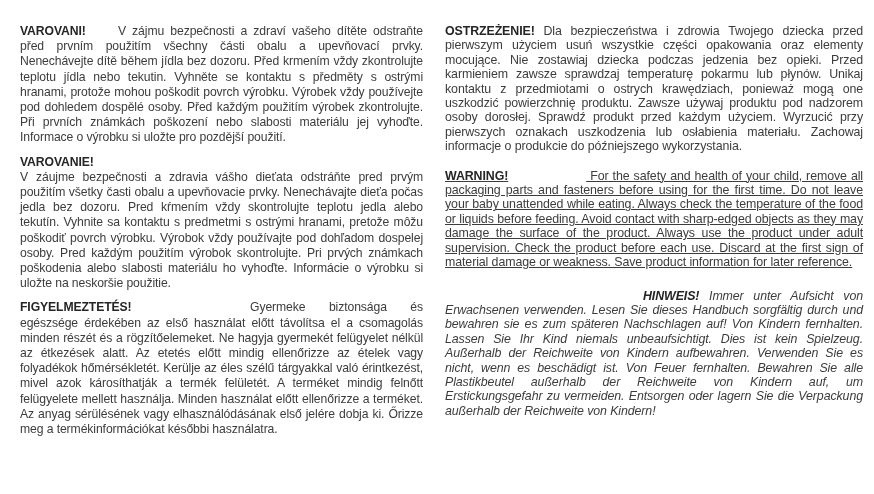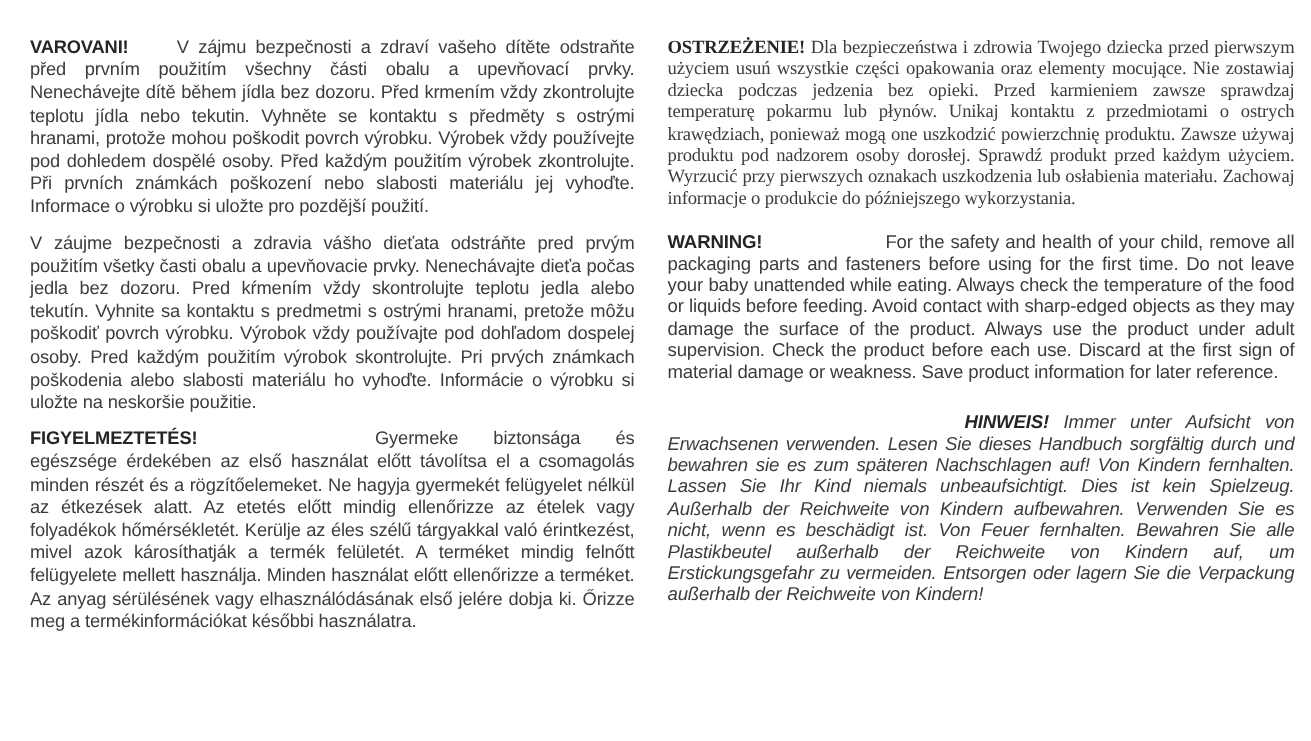--- a/index.html
+++ b/index.html
@@ -28,22 +28,22 @@
     line-height: 15.2px;
     letter-spacing: -0.1px;
   }
   .col-right {
     width: 418px;
     font-size: 12.4px;
     line-height: 14.4px;
     letter-spacing: -0.1px;
   }
   .block { margin: 0 0 9px 0; }
-  .col-right .block-polish  { margin-bottom: 15px; font-family: Liberation Serif, serif; }
-  .col-right .block-english { margin-bottom: 19px; }
+  .col-right .block-polish  { margin-bottom: 15px; }
+  .col-right .block-english { margin-bottom: 19px; text-decoration: underline; }
   .para {
     margin: 0;
     text-align: justify;
   }
   .heading {
     font-weight: bold;
     color: #252525;
   }
   .heading-line {
     font-weight: bold;
@@ -61,20 +61,21 @@
 </style>
 </head>
 <body>
 
 <div class="page">
   <div class="col col-left" id="col-0">
       <div class="block block-czech">
         <p class="para"><b class="heading">VAROVANI!</b><span class="hgap hgap-czech"></span> V zájmu bezpečnosti a zdraví vašeho dítěte odstraňte před prvním použitím všechny části obalu a upevňovací prvky. Nenechávejte dítě během jídla bez dozoru. Před krmením vždy zkontrolujte teplotu jídla nebo tekutin. Vyhněte se kontaktu s předměty s ostrými hranami, protože mohou poškodit povrch výrobku. Výrobek vždy používejte pod dohledem dospělé osoby. Před každým použitím výrobek zkontrolujte. Při prvních známkách poškození nebo slabosti materiálu jej vyhoďte. Informace o výrobku si uložte pro pozdější použití.</p>
       </div>
       <div class="block block-slovak">
+        <div class="heading-line">VAROVANIE!</div>
         <p class="para">V záujme bezpečnosti a zdravia vášho dieťata odstráňte pred prvým použitím všetky časti obalu a upevňovacie prvky. Nenechávajte dieťa počas jedla bez dozoru. Pred kŕmením vždy skontrolujte teplotu jedla alebo tekutín. Vyhnite sa kontaktu s predmetmi s ostrými hranami, pretože môžu poškodiť povrch výrobku. Výrobok vždy používajte pod dohľadom dospelej osoby. Pred každým použitím výrobok skontrolujte. Pri prvých známkach poškodenia alebo slabosti materiálu ho vyhoďte. Informácie o výrobku si uložte na neskoršie použitie.</p>
       </div>
       <div class="block block-hungarian">
         <p class="para"><b class="heading">FIGYELMEZTETÉS!</b><span class="hgap hgap-hungarian"></span> Gyermeke biztonsága és egészsége érdekében az első használat előtt távolítsa el a csomagolás minden részét és a rögzítőelemeket. Ne hagyja gyermekét felügyelet nélkül az étkezések alatt. Az etetés előtt mindig ellenőrizze az ételek vagy folyadékok hőmérsékletét. Kerülje az éles szélű tárgyakkal való érintkezést, mivel azok károsíthatják a termék felületét. A terméket mindig felnőtt felügyelete mellett használja. Minden használat előtt ellenőrizze a terméket. Az anyag sérülésének vagy elhasználódásának első jelére dobja ki. Őrizze meg a termékinformációkat későbbi használatra.</p>
       </div>
     </div>
   <div class="col col-right" id="col-1">
       <div class="block block-polish">
         <p class="para"><b class="heading">OSTRZEŻENIE!</b><span class="hgap hgap-polish"></span> Dla bezpieczeństwa i zdrowia Twojego dziecka przed pierwszym użyciem usuń wszystkie części opakowania oraz elementy mocujące. Nie zostawiaj dziecka podczas jedzenia bez opieki. Przed karmieniem zawsze sprawdzaj temperaturę pokarmu lub płynów. Unikaj kontaktu z przedmiotami o ostrych krawędziach, ponieważ mogą one uszkodzić powierzchnię produktu. Zawsze używaj produktu pod nadzorem osoby dorosłej. Sprawdź produkt przed każdym użyciem. Wyrzucić przy pierwszych oznakach uszkodzenia lub osłabienia materiału. Zachowaj informacje o produkcie do późniejszego wykorzystania.</p>
       </div>

